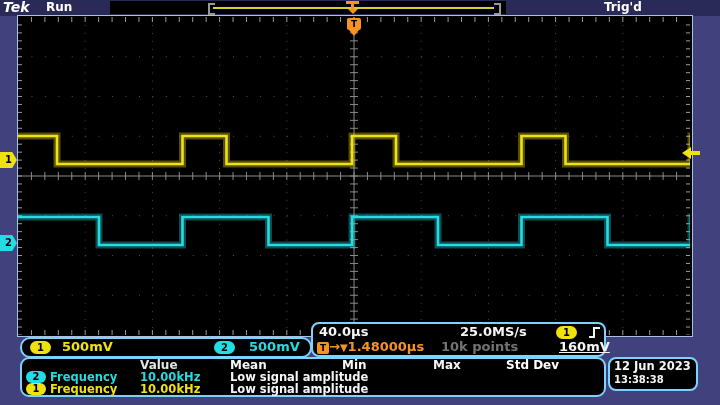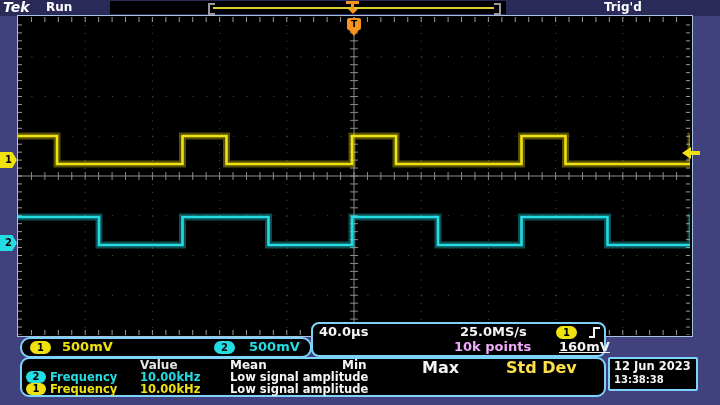--- a/index.html
+++ b/index.html
@@ -350,44 +350,47 @@
     <span class="txt" style="left:227px;top:1px;color:#24dce4;font-size:13px;">500mV</span>
   </div>
 
   <div class="panel" style="left:311px;top:322px;width:291px;height:31px;border-radius:8px;">
     <span class="txt" style="left:6px;top:1px;color:#f5f5f5;font-size:13px;">40.0µs</span>
     <span class="txt" style="left:124px;top:1px;color:#f5f5f5;font-size:13px;margin-left:23px;">25.0MS/s</span>
     <span class="badge" style="left:243px;top:2px;background:#f0e20e;">1</span>
     <svg class="abs" style="left:274px;top:1px;" width="16" height="15" viewBox="0 0 16 15">
       <polyline points="2,12 7,12 7,3 13,3" fill="none" stroke="#f5f5f5" stroke-width="2"></polyline>
     </svg>
-    <span class="txt" style="left:141px;top:16px;color:#f0abfc;font-size:13px;">10k points</span>
+    <span class="txt" style="left:4px;top:16px;color:#f79420;font-size:13px;">
+      <span class="tbox">T</span><span>→</span><span style="font-size:10px;">▼</span><span>1.48000µs</span>
+    </span>
+    <span class="txt" style="left:128px;top:16px;color:#737373;font-size:13px;">10k points</span>
     <span class="txt" style="left:246px;top:16px;color:#f5f5f5;font-size:13px;text-decoration:underline;">160mV</span>
   </div>
 
   <div class="panel" style="left:20px;top:357px;width:582px;height:36px;">
     <span class="txt" style="left:118px;top:0;color:#e5e5e5;font-size:12px;">Value</span>
     <span class="txt" style="left:208px;top:0;color:#f5f5f5;font-size:12px;">Mean</span>
     <span class="txt" style="left:320px;top:0;color:#f5f5f5;font-size:12px;">Min</span>
-    <span class="txt" style="left:400px;top:0;color:#f5f5f5;font-size:16px;">Max</span>
-    <span class="txt" style="left:484px;top:0;color:#fde047;font-size:16px;">Std Dev</span>
+    <span class="txt" style="left:411px;top:0;color:#f5f5f5;font-size:12px;">Max</span>
+    <span class="txt" style="left:484px;top:0;color:#ffffff;font-size:12px;">Std Dev</span>
 
     <div class="abs" style="left:0;top:12px;width:580px;height:12px;">
       <span class="badge" style="left:4px;top:0;background:#24dce4;width:20px;height:12px;line-height:12px;">2</span>
       <span class="txt" style="left:28px;top:0;color:#24dce4;font-size:11.5px;">Frequency</span>
       <span class="txt" style="left:118px;top:0;color:#24dce4;font-size:11.5px;">10.00kHz</span>
       <span class="txt" style="left:208px;top:0;color:#f5f5f5;font-size:11.5px;">Low signal amplitude</span>
     </div>
 
     <div class="abs" style="left:0;top:24px;width:580px;height:12px;">
       <span class="badge" style="left:4px;top:0;background:#f0e20e;width:20px;height:12px;line-height:12px;">1</span>
       <span class="txt" style="left:28px;top:0;color:#f0e20e;font-size:11.5px;">Frequency</span>
       <span class="txt" style="left:118px;top:0;color:#f0e20e;font-size:11.5px;">10.00kHz</span>
       <span class="txt" style="left:208px;top:0;color:#f5f5f5;font-size:11.5px;">Low signal amplitude</span>
     </div>
   </div>
 
-  <div class="panel" style="left:608px;top:357px;width:86px;height:30px;border-radius:2px;">
+  <div class="panel" style="left:608px;top:357px;width:86px;height:30px;border-radius:8px;">
     <span class="txt" style="left:4px;top:1px;color:#f5f5f5;font-size:11.5px;">12 Jun 2023</span>
     <span class="txt" style="left:4px;top:15px;color:#f5f5f5;font-size:10px;">13:38:38</span>
   </div>
 
 </div>
 
 </body></html>

